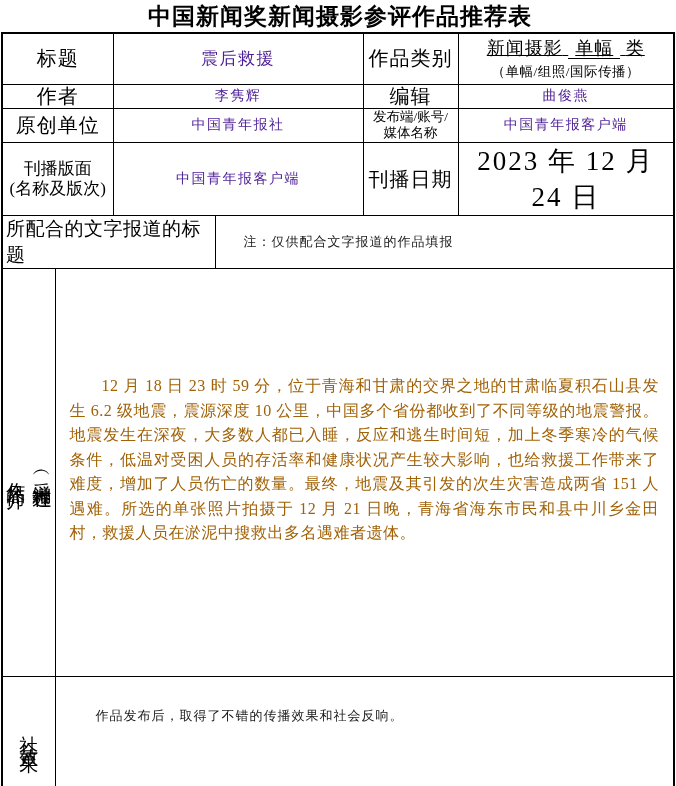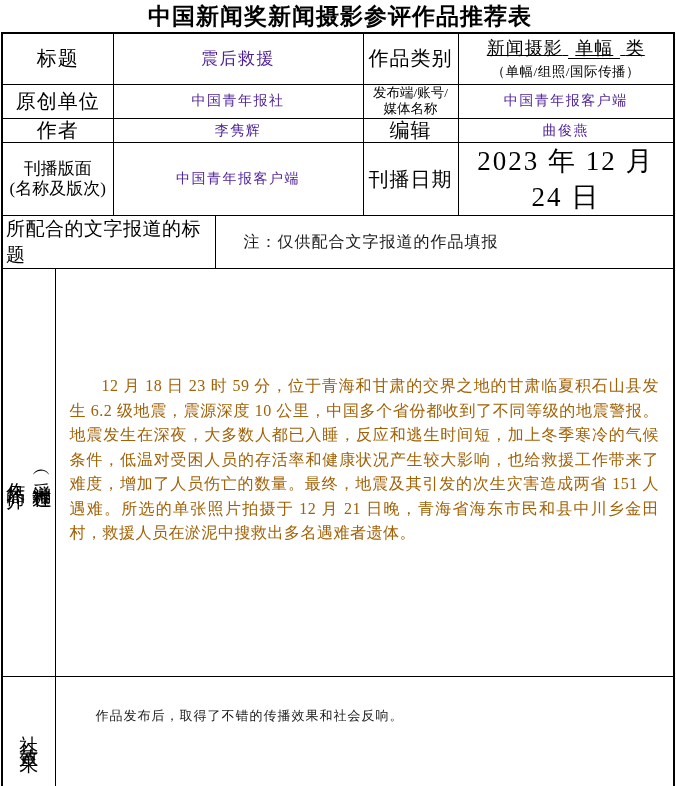--- a/index.html
+++ b/index.html
@@ -30,21 +30,21 @@
   .val-lg{text-align:center;font-size:27px;letter-spacing:2px;}
   .u-seg{border-bottom:1.5px solid #000;padding:0 7px;}
   .cat-line1{font-size:18px;letter-spacing:1px;text-align:center;margin-bottom:3px;text-decoration:underline;}
   .cat-line2{font-size:13.5px;text-align:center;letter-spacing:0.5px;}
   .url-cell{
     font-family:"Liberation Mono","DejaVu Sans Mono",monospace;
     font-size:13.5px;padding-left:10px;letter-spacing:0;
     text-align:left;
   }
   .wide-lbl{text-align:left;font-size:19px;padding-left:3px;letter-spacing:0.5px;}
-  .note{font-size:16px;padding-left:28px;text-align:left;letter-spacing:1px;color:#1a1a1a;}
+  .note{font-size:13px;padding-left:28px;text-align:left;letter-spacing:1px;color:#1a1a1a;}
   .vert-wrap{display:flex;justify-content:center;align-items:center;gap:2px;}
   .vtext{
     writing-mode:vertical-rl;text-orientation:mixed;
     font-size:19px;line-height:24px;letter-spacing:3px;
   }
   .intro-cell{padding:0 14px 26px 14px;}
   .intro-text{
     font-size:16px;line-height:24.5px;letter-spacing:0.5px;
     text-align:justify;text-indent:2em;color:#a16207;
   }
@@ -81,48 +81,48 @@
     <td>
       <div class="cat-line1">
         <span>新闻摄影</span>
         <span class="u-seg">单幅</span>
         <span>类</span>
       </div>
       <div class="cat-line2">（单幅/组照/国际传播）</div>
     </td>
   </tr>
 
+  <tr style="height:24px">
+    <td colspan="2" class="lbl">
+      <span>作者</span>
+    </td>
+    <td colspan="2" class="val">
+      <span>李隽辉</span>
+    </td>
+    <td class="lbl">
+      <span>编辑</span>
+    </td>
+    <td class="val">
+      <span>曲俊燕</span>
+    </td>
+  </tr>
+
   <tr style="height:34px">
     <td colspan="2" class="lbl">
       <span>原创单位</span>
     </td>
     <td colspan="2" class="val">
       <span>中国青年报社</span>
     </td>
     <td class="lbl-xs">
       <div>发布端/账号/</div>
       <div>媒体名称</div>
     </td>
     <td class="val">
       <span>中国青年报客户端</span>
-    </td>
-  </tr>
-
-  <tr style="height:24px">
-    <td colspan="2" class="lbl">
-      <span>作者</span>
-    </td>
-    <td colspan="2" class="val">
-      <span>李隽辉</span>
-    </td>
-    <td class="lbl">
-      <span>编辑</span>
-    </td>
-    <td class="val">
-      <span>曲俊燕</span>
     </td>
   </tr>
 
   <tr style="height:42px">
     <td colspan="2" class="lbl-sm">
       <div>刊播版面</div>
       <div>(名称及版次)</div>
     </td>
     <td colspan="2" class="val">
       <span>中国青年报客户端</span>

